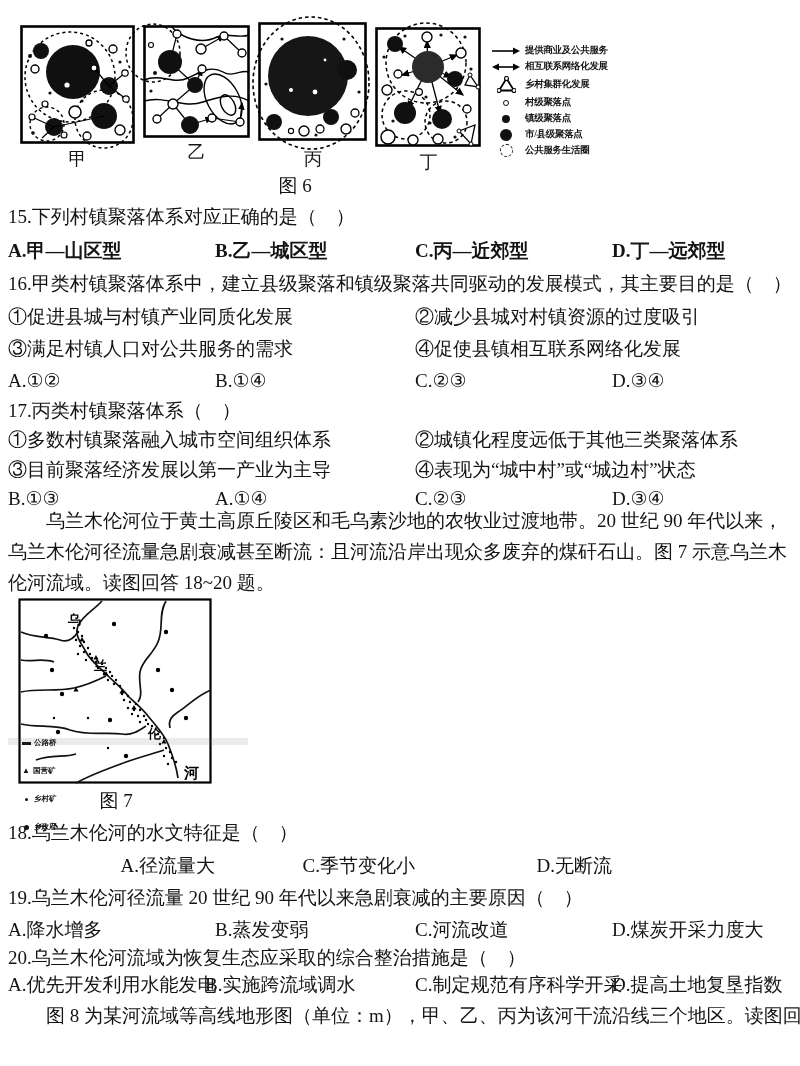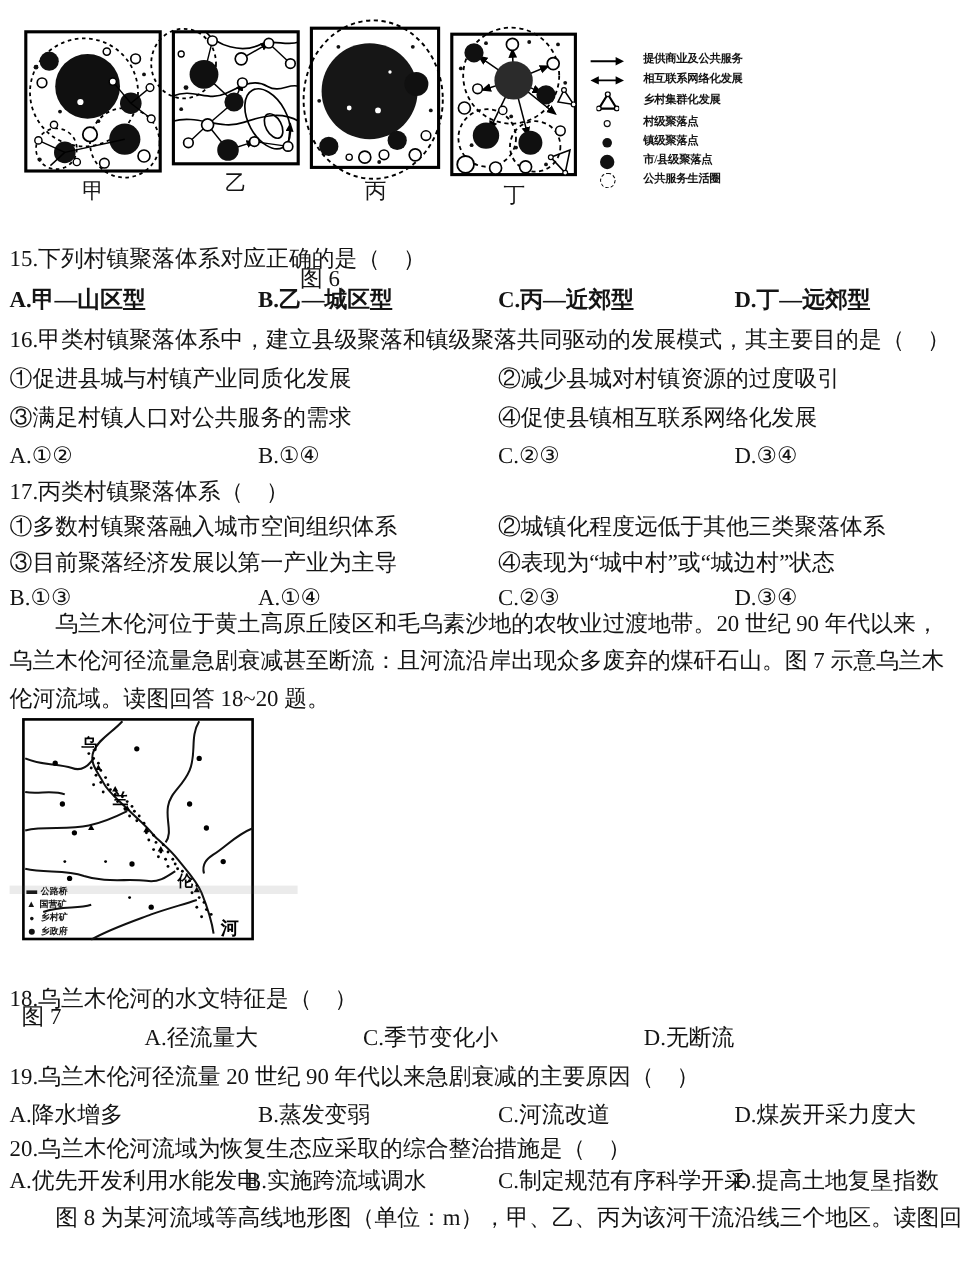--- a/index.html
+++ b/index.html
@@ -9,34 +9,34 @@
     font-size:19px;line-height:1.25;overflow:hidden;
   }
   .q-row{position:absolute;left:8px;right:4px;white-space:nowrap;}
   .opts{display:grid;}
   .opts-std{grid-template-columns:207px 200px 197px auto;}
   .opts-tight{grid-template-columns:197px 210px 197px auto;}
   .sts{display:grid;grid-template-columns:407px auto;}
   .panel{position:absolute;}
   .panel svg{overflow:visible;display:block;}
   .panel-label{text-align:center;font-size:18px;margin-top:1px;}
-  .fig-caption{position:absolute;font-size:19px;margin-top:47px;}
+  .fig-caption{position:absolute;font-size:19px;text-align:center;}
   
   .f6-legend{position:absolute;left:492px;top:44px;width:160px;display:flex;flex-direction:column;gap:3px;}
   .f6-legend .lrow{display:flex;align-items:center;gap:5px;height:13px;}
   .f6-legend .lrow.tall{height:17px;}
   .f6-legend .sym{width:28px;display:flex;justify-content:center;align-items:center;flex:0 0 28px;}
-  .f6-legend .ltxt{font-size:9.5px;font-weight:700;letter-spacing:-0.3px;white-space:nowrap;margin-left:11px;}
+  .f6-legend .ltxt{font-size:9.5px;font-weight:700;letter-spacing:-0.3px;white-space:nowrap;}
   .dot{border-radius:50%;background:#111;display:inline-block;}
   .odot{border-radius:50%;border:1.3px solid #111;background:#fff;display:inline-block;}
   .dashc{border-radius:50%;border:1.6px dashed #111;background:#fff;display:inline-block;}
   
   .fig7{position:absolute;left:18px;top:598px;width:196px;height:188px;}
   .fig7 svg{display:block;}
-  .f7-legend{position:absolute;left:4px;top:140px;width:70px;display:flex;flex-direction:column;gap:1px;}
+  .f7-legend{position:absolute;left:4px;top:140px;width:70px;display:flex;flex-direction:column;gap:18px;}
   .f7-legend .lrow{display:flex;align-items:center;gap:3px;height:10px;}
   .f7-legend .ltxt{font-size:7.5px;font-weight:700;white-space:nowrap;font-family:"Liberation Sans","DejaVu Sans",sans-serif;}
   .bar-sym{width:9px;height:3px;background:#111;display:inline-block;}
   .scan-stripe{position:absolute;left:8px;top:738px;width:240px;height:7px;background:rgba(90,90,90,0.12);}
   .passage{position:absolute;left:8px;right:10px;text-indent:2em;line-height:31px;}
 </style>
 </head>
 <body>
 
 <div class="page">

